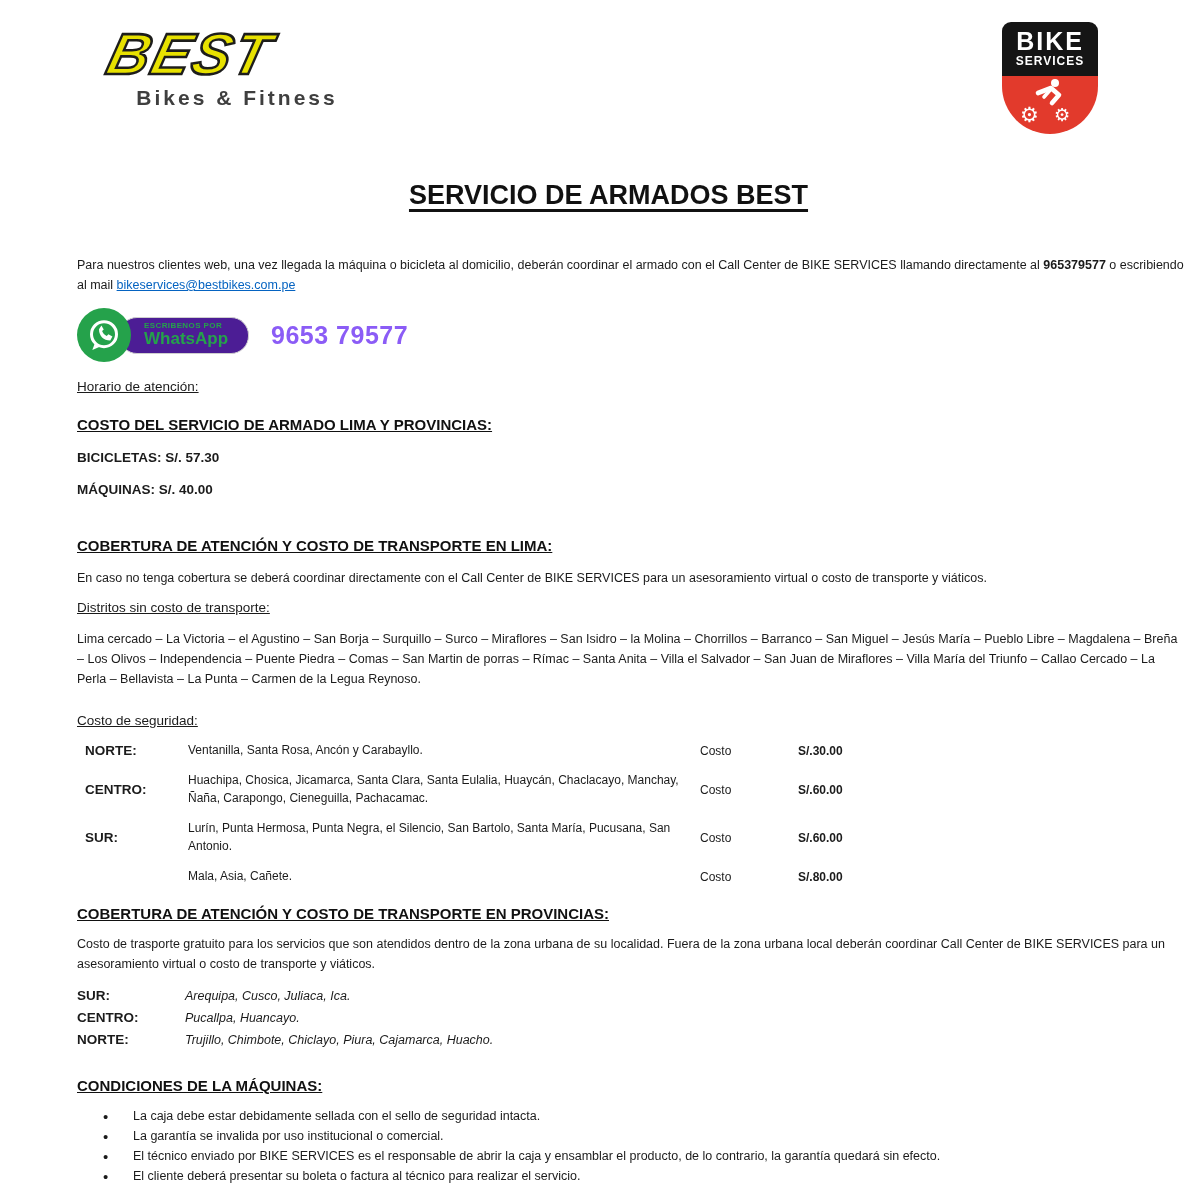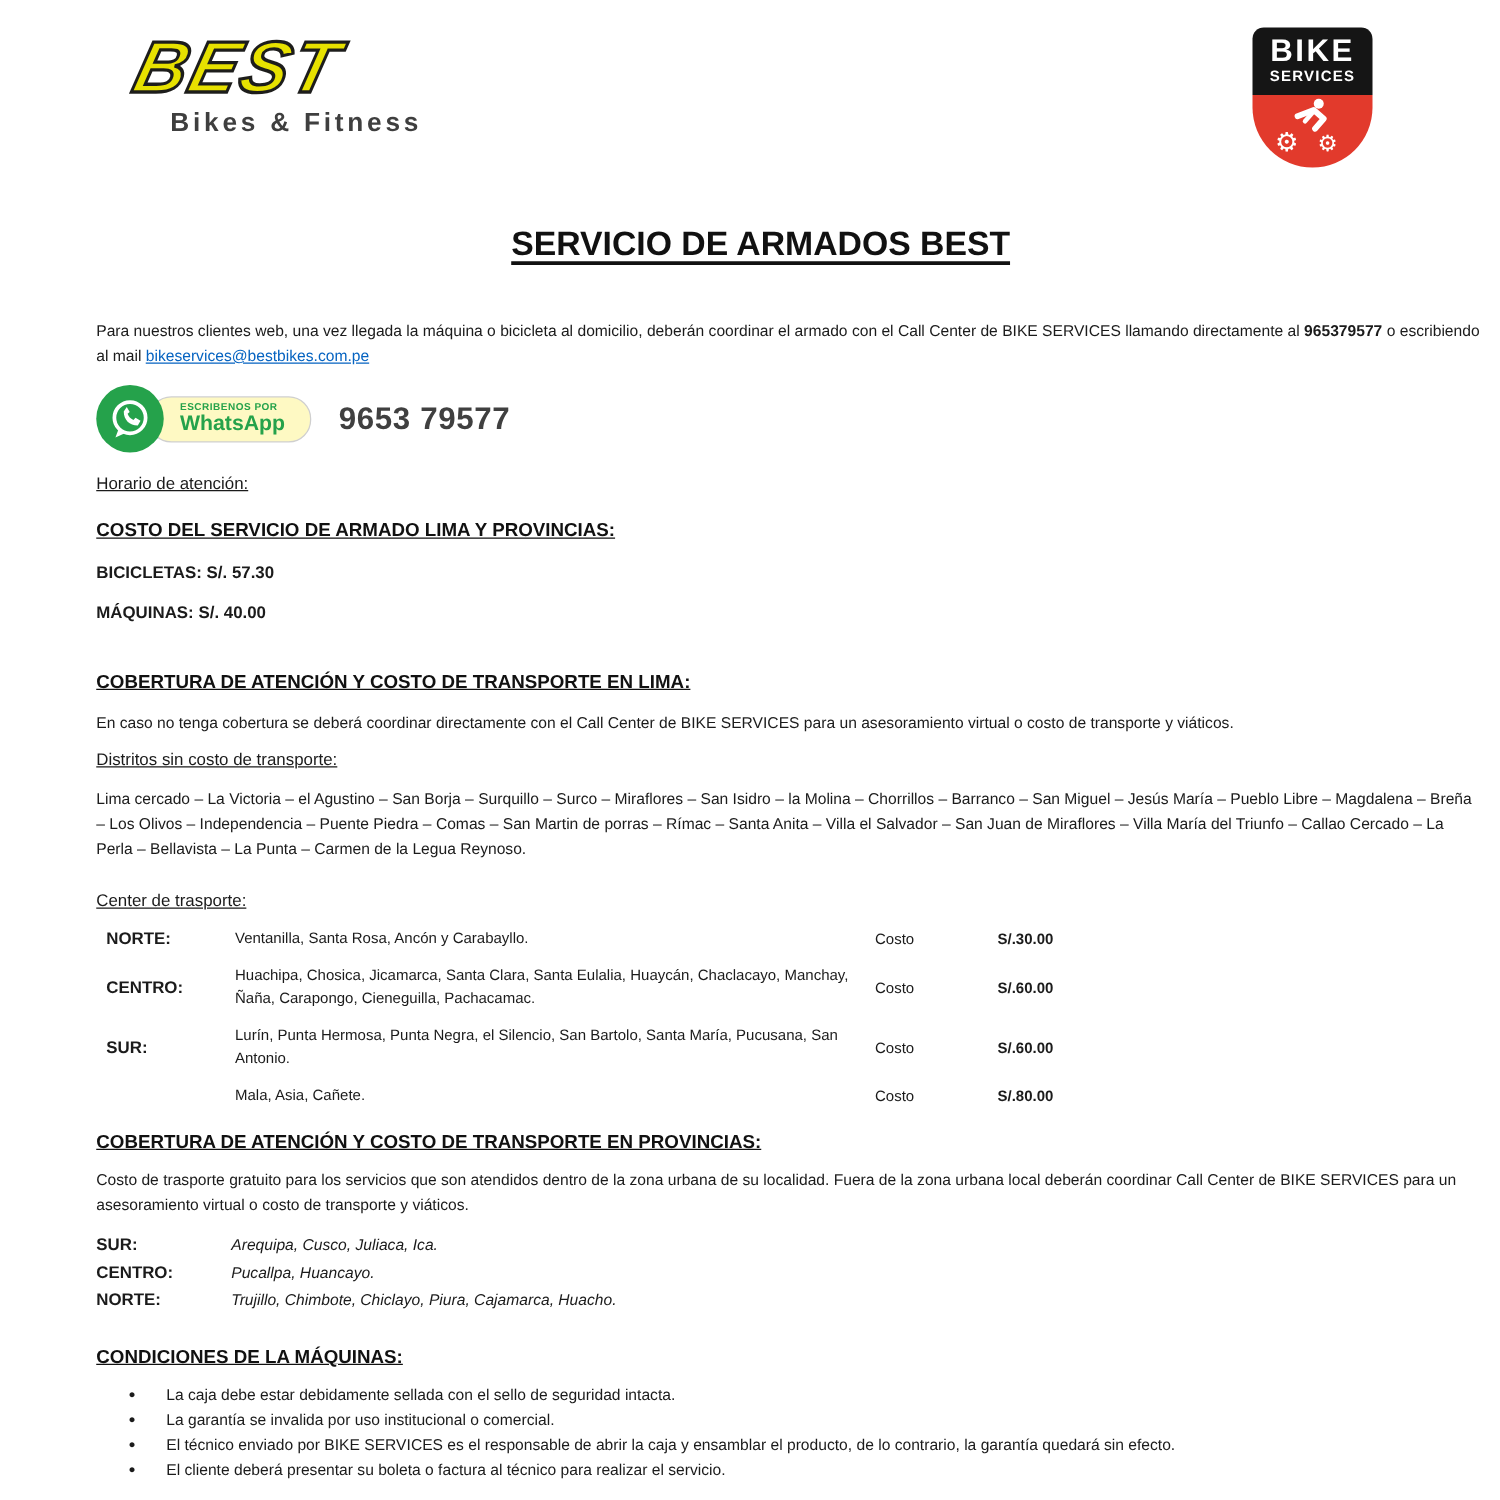--- a/index.html
+++ b/index.html
@@ -50,26 +50,26 @@
   .wa-circle {
     width:54px; height:54px; border-radius:50%; background:#25a24b;
     display:flex; align-items:center; justify-content:center; z-index:2; flex:0 0 auto;
   }
   .wa-pill-wrap { position:relative; margin-left:-12px; }
   .wa-wedge {
     position:absolute; left:2px; top:6px; width:34px; height:26px;
     background:#25a24b; transform:skewX(-24deg); border-radius:3px;
   }
   .wa-pill {
-    position:relative; background:#fef9c3; border:1px solid #cfcfcf; border-radius:18px;
+    position:relative; background:#4c1d95; border:1px solid #cfcfcf; border-radius:18px;
     height:37px; padding:3px 20px 3px 24px; display:flex; flex-direction:column; justify-content:center;
   }
   .wa-pill .p1 { color:#25a24b; font-size:8px; font-weight:bold; letter-spacing:.4px; line-height:1.1; }
   .wa-pill .p2 { color:#25a24b; font-size:17px; font-weight:bold; line-height:1.05; }
-  .wa-number { margin-left:22px; font-size:25px; font-weight:bold; letter-spacing:.5px; color:#404040; }
+  .wa-number { margin-left:22px; font-size:25px; font-weight:bold; letter-spacing:.5px; color:#8b5cf6; }
 
   
   .u-head { font-size:13.5px; text-decoration:underline; margin-top:16px; }
   .sec-head {
     font-size:15px; font-weight:bold; text-decoration:underline; color:#111;
   }
   .para { font-size:12.5px; line-height:1.6; width:1108px; }
 
   ul.dotlist { list-style:none; margin-top:14px; }
   ul.dotlist li {
@@ -164,21 +164,21 @@
 
   <div class="sec-head mt22">COSTO DEL SERVICIO DE ARMADO LIMA Y PROVINCIAS:</div>
   <div class="cost-line">BICICLETAS: S/. 57.30</div>
   <div class="cost-line">MÁQUINAS: S/. 40.00</div>
 
   <div class="sec-head mt40">COBERTURA DE ATENCIÓN Y COSTO DE TRANSPORTE EN LIMA:</div>
   <p class="para mt14">En caso no tenga cobertura se deberá coordinar directamente con el Call Center de BIKE SERVICES para un asesoramiento virtual o costo de transporte y viáticos.</p>
   <div class="u-head mt12">Distritos sin costo de transporte:</div>
   <p class="para mt14">Lima cercado – La Victoria – el Agustino – San Borja – Surquillo – Surco – Miraflores – San Isidro – la Molina – Chorrillos – Barranco – San Miguel – Jesús María – Pueblo Libre – Magdalena – Breña – Los Olivos – Independencia – Puente Piedra – Comas – San Martin de porras – Rímac – Santa Anita – Villa el Salvador – San Juan de Miraflores – Villa María del Triunfo – Callao Cercado – La Perla – Bellavista – La Punta – Carmen de la Legua Reynoso.</p>
 
-  <div class="u-head mt24">Center de trasporte:</div>
+  <div class="u-head mt24">Costo de seguridad:</div>
   <div class="t-table">
     <div class="t-region">NORTE:</div>
     <div class="t-zones">Ventanilla, Santa Rosa, Ancón y Carabayllo.</div>
     <div class="t-costlabel">Costo</div>
     <div class="t-price">S/.30.00</div>
 
     <div class="t-region">CENTRO:</div>
     <div class="t-zones">Huachipa, Chosica, Jicamarca, Santa Clara, Santa Eulalia, Huaycán, Chaclacayo, Manchay, Ñaña, Carapongo, Cieneguilla, Pachacamac.</div>
     <div class="t-costlabel">Costo</div>
     <div class="t-price">S/.60.00</div>

